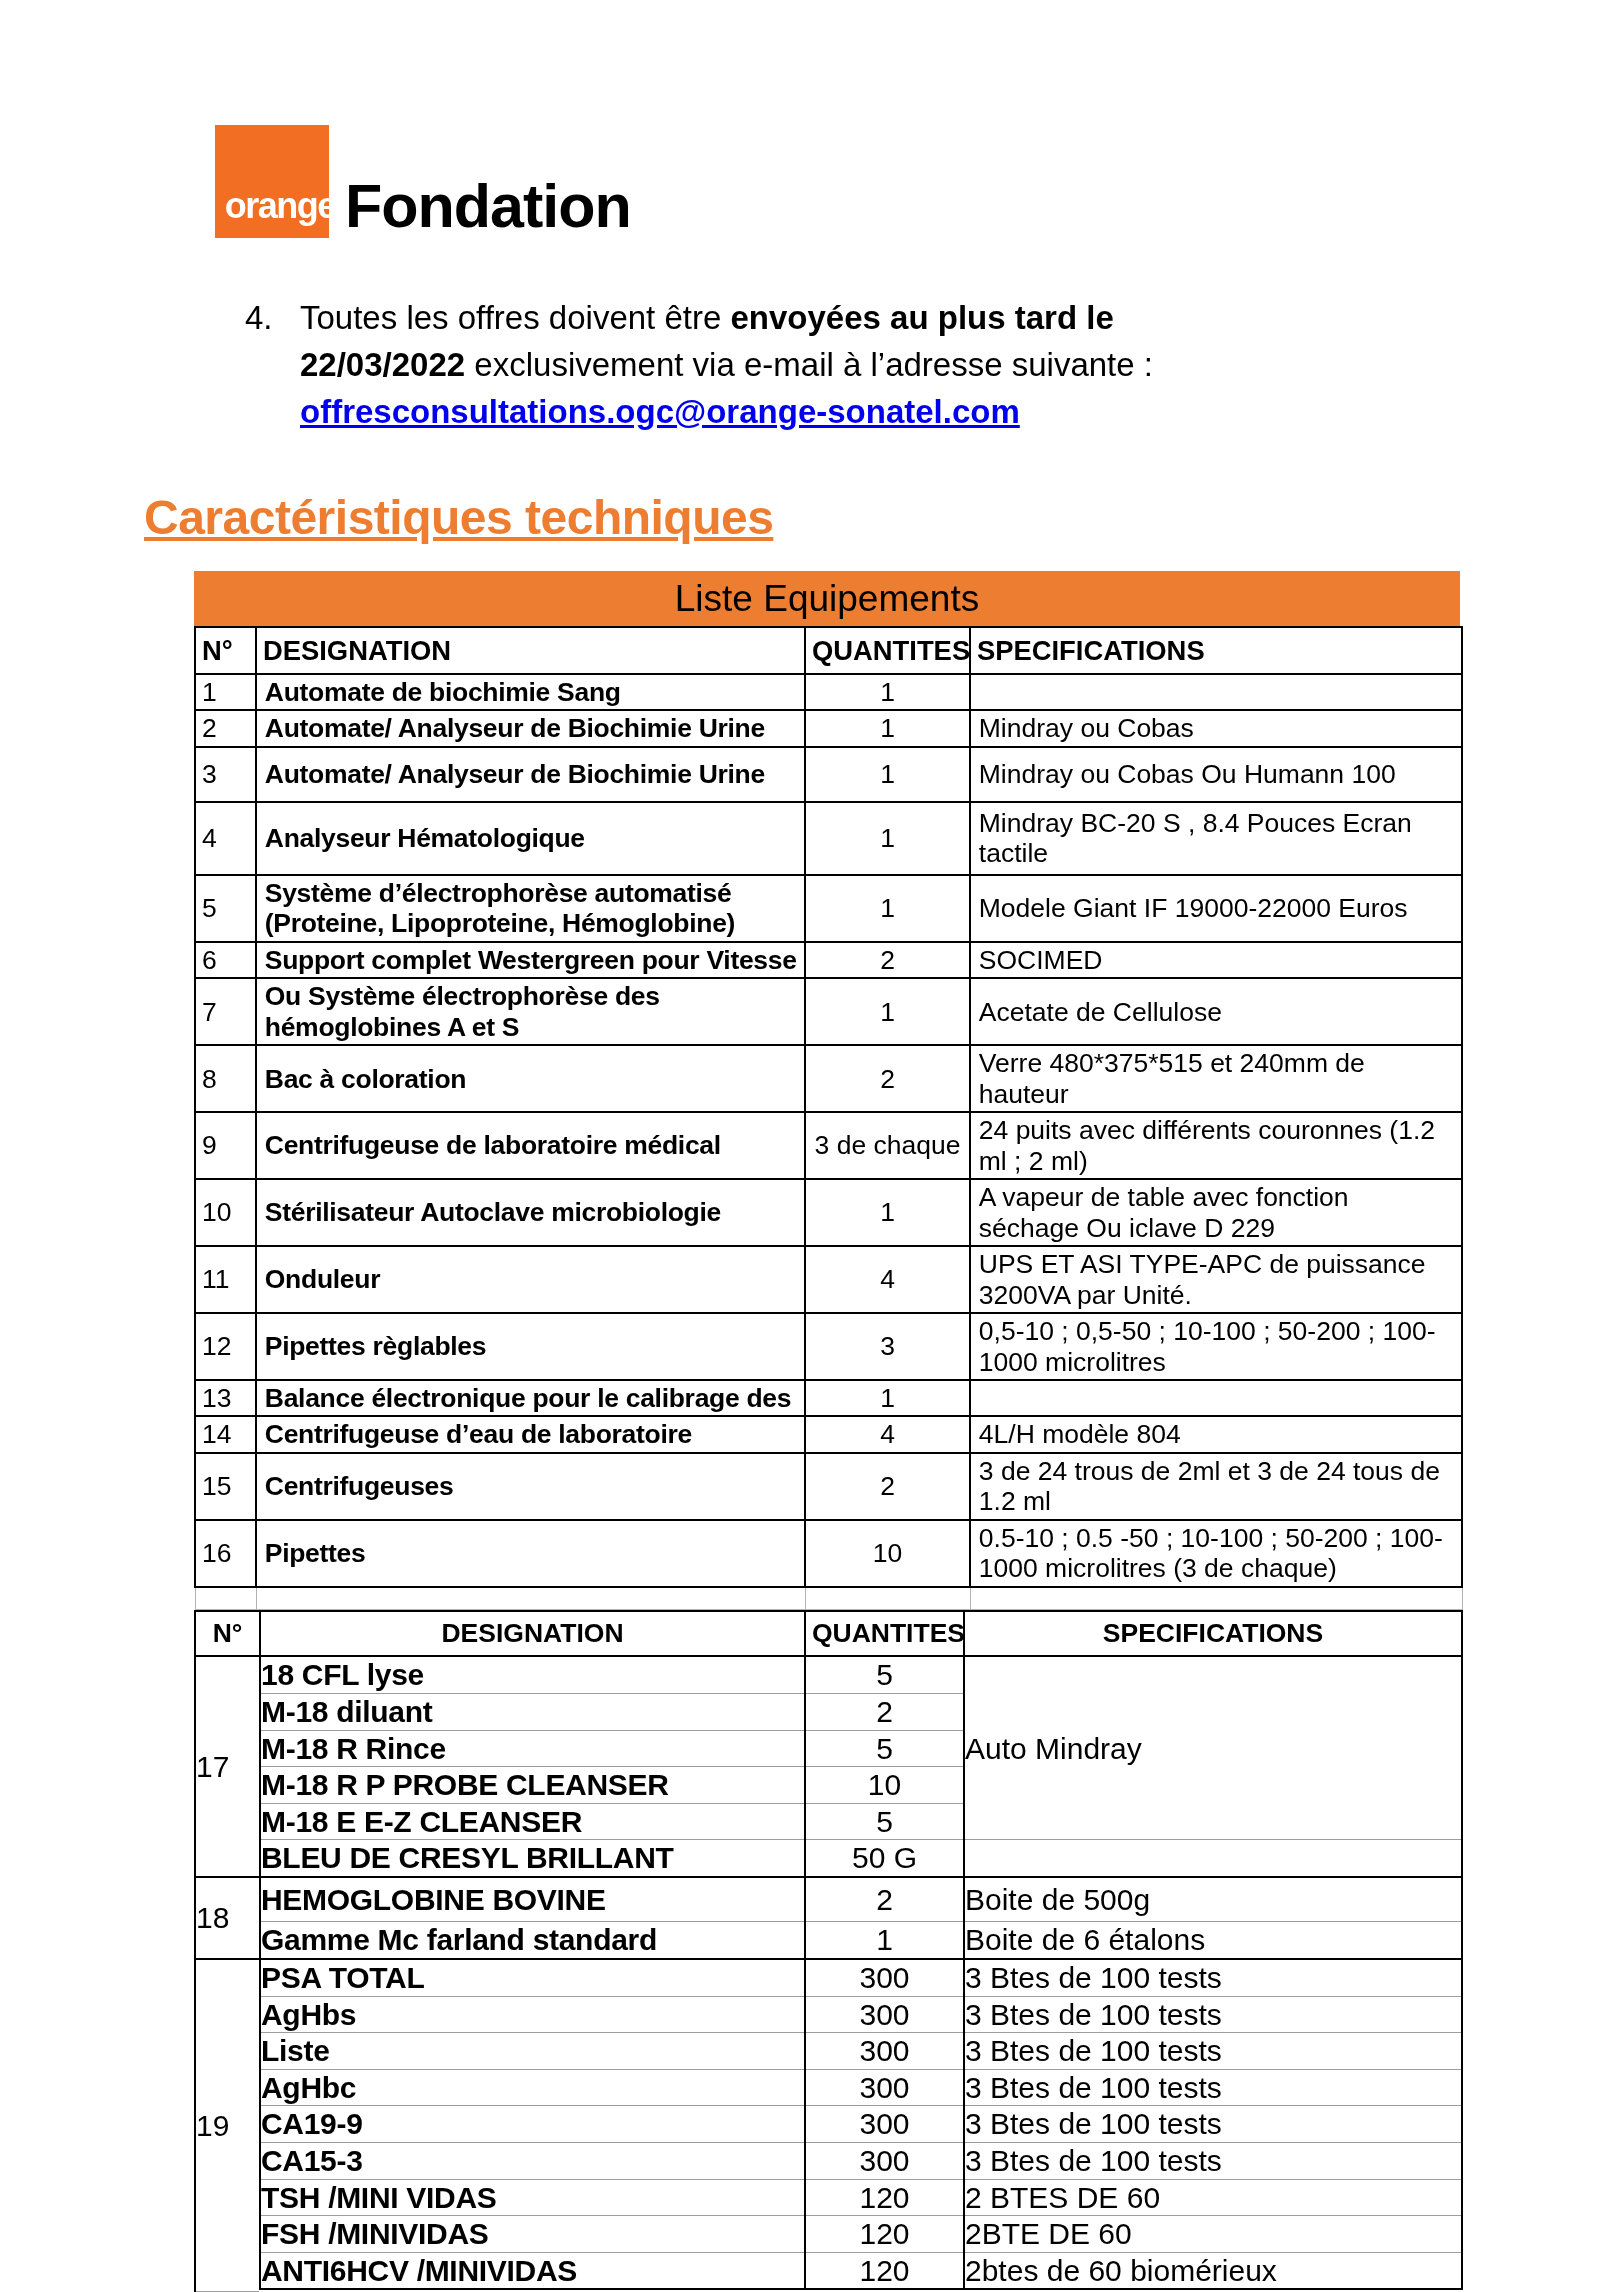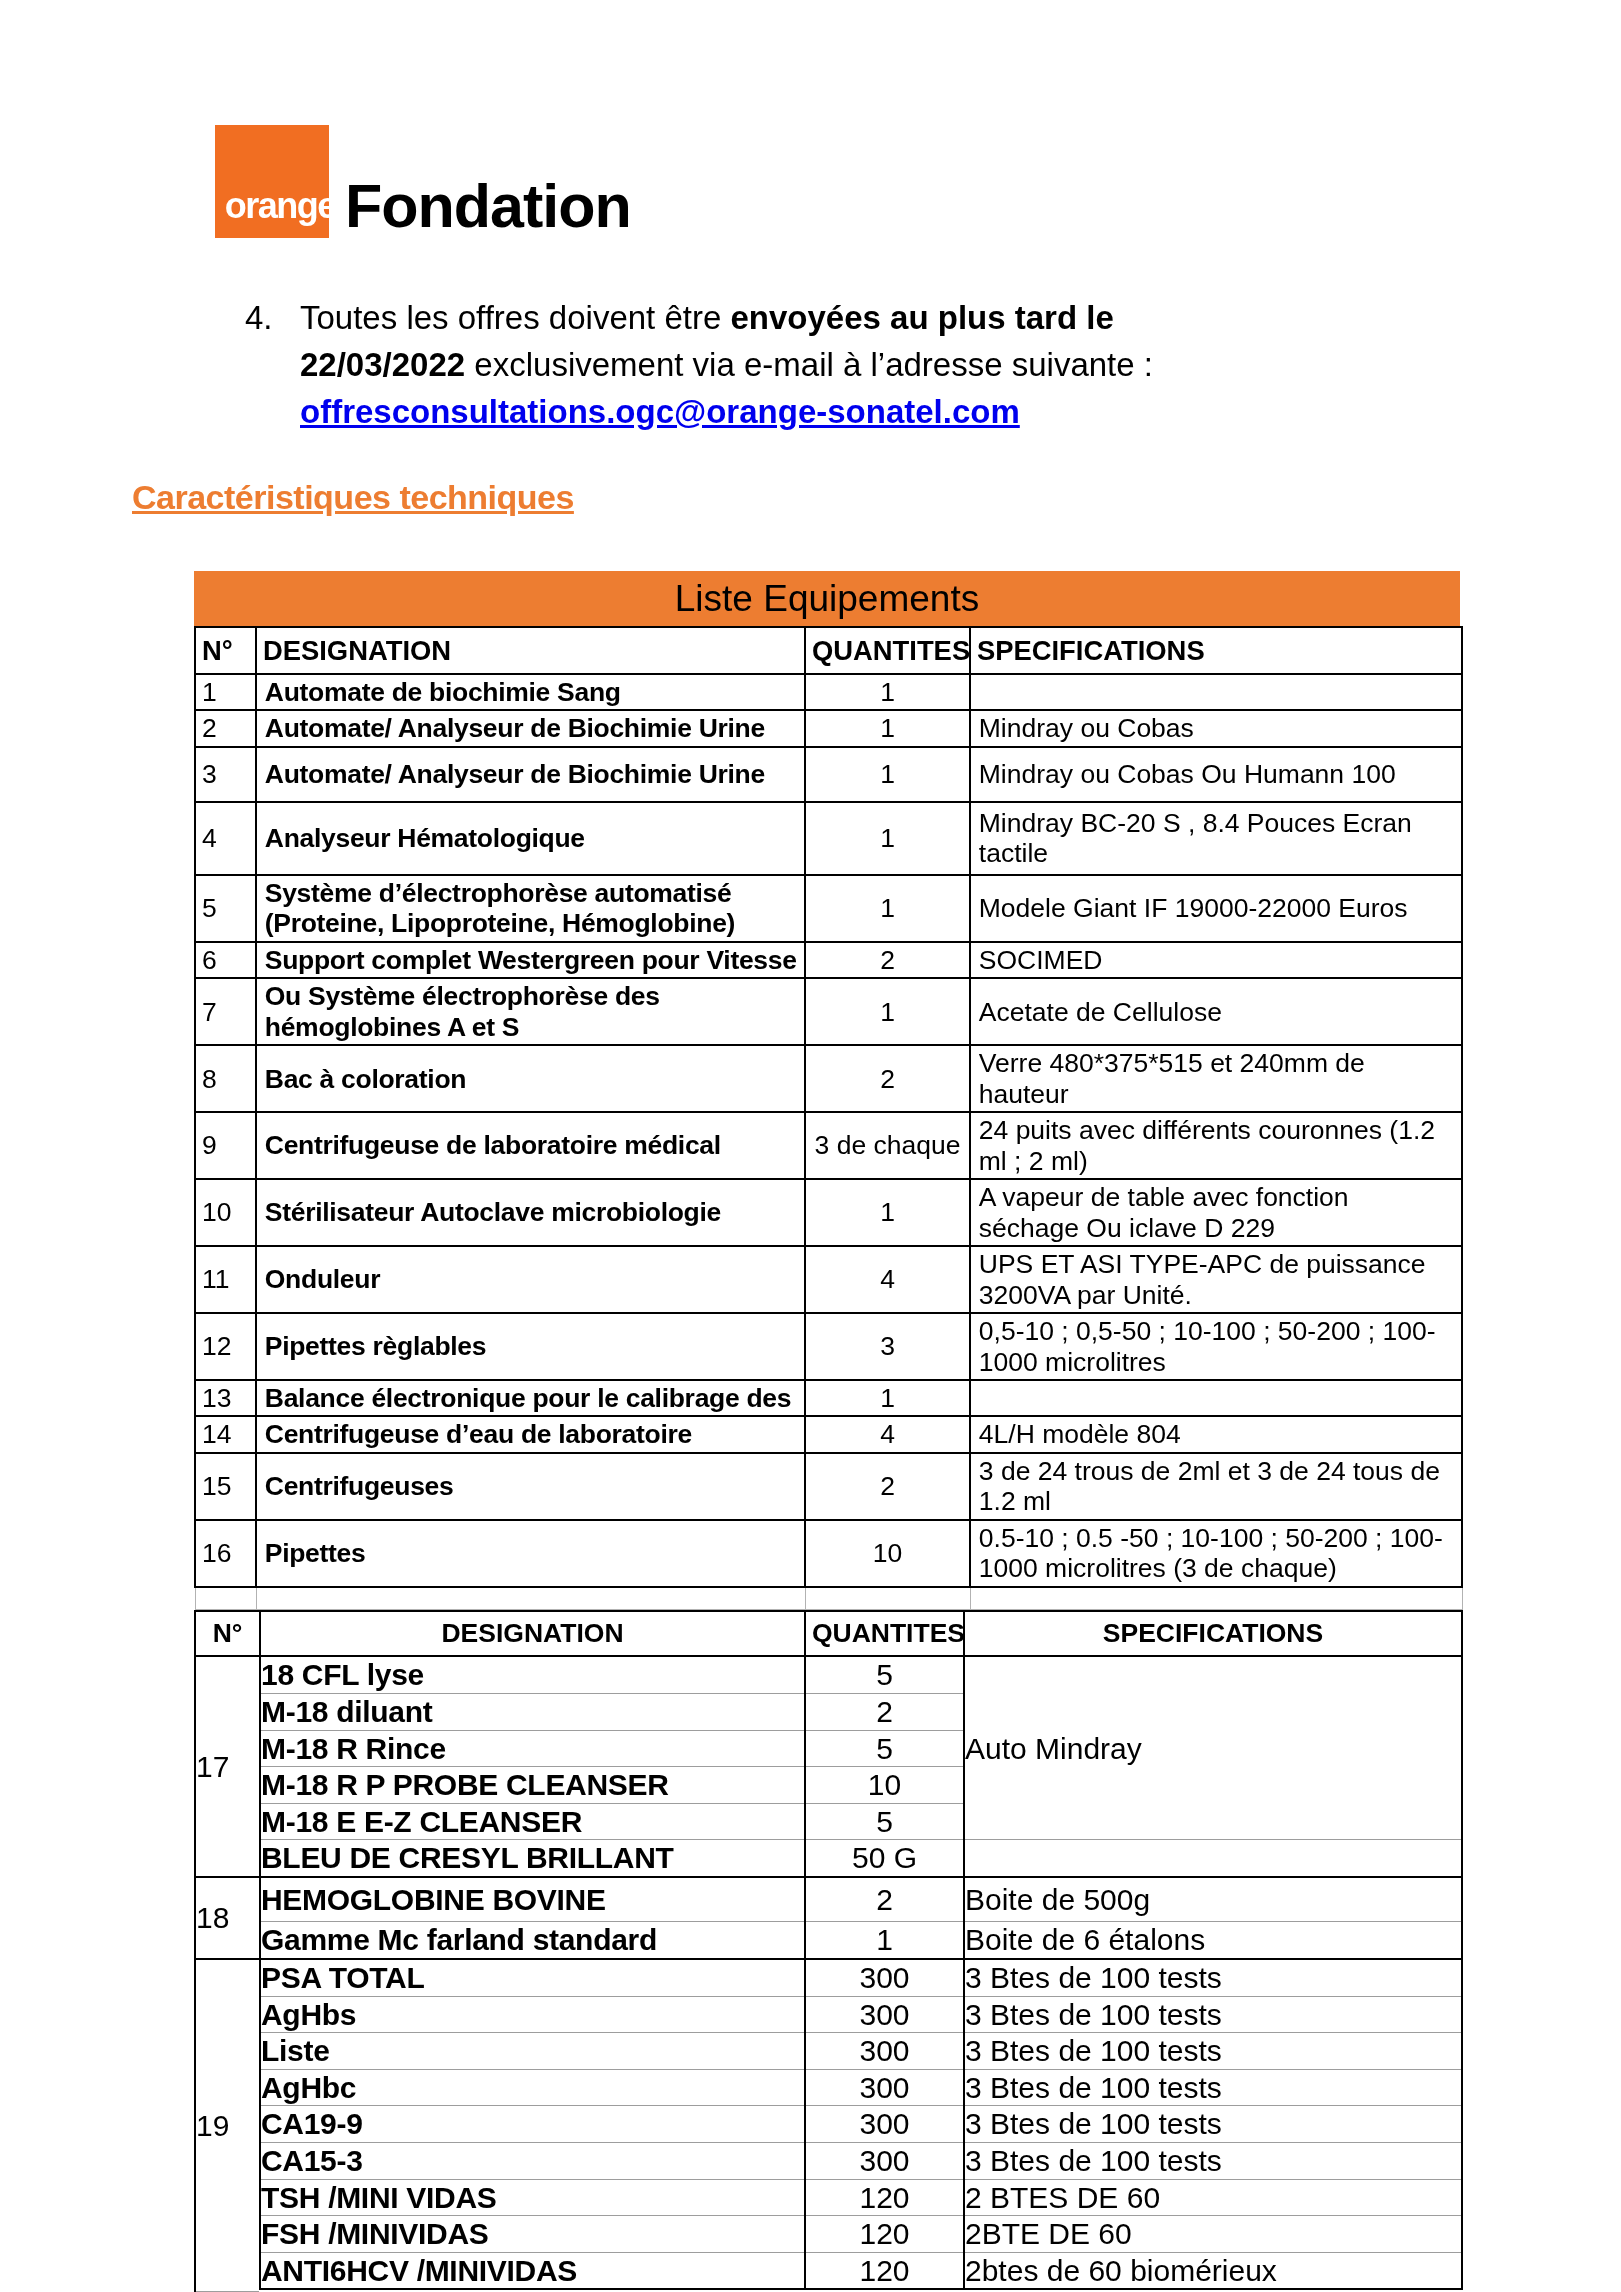--- a/index.html
+++ b/index.html
@@ -13,21 +13,21 @@
   .logo-square{position:absolute;left:215px;top:125px;width:114px;height:113px;background:var(--logo,#F16E22);}
   .logo-word{position:absolute;left:9.8px;bottom:14px;color:#fff;font-weight:bold;font-size:36px;letter-spacing:-1.5px;line-height:1;}
   .tm{font-size:12.7px;vertical-align:super;letter-spacing:0;}
   .logo-title{position:absolute;left:345px;top:174px;font-size:61px;font-weight:bold;letter-spacing:-1px;line-height:65px;}
   
   .intro{position:absolute;left:245px;top:294px;display:flex;font-size:33px;line-height:47px;}
   .intro-num{width:55px;flex:none;}
   a.mail{color:var(--link,#0000EE);text-decoration:underline;cursor:pointer;}
   .intro-text a.mail{font-weight:bold;}
   
-  .section-heading{position:absolute;left:132px;top:478px;margin:0;font-size:34px;font-weight:bold;
+  .section-heading{position:absolute;left:132px;top:478px;margin:12px;font-size:48px;font-weight:bold;
     color:var(--accent,#ED7D31);text-decoration:underline;letter-spacing:-0.5px;}
   
   .tables{position:absolute;left:194px;top:571px;width:1266px;}
   .bar{background:var(--accent,#ED7D31);display:flex;align-items:center;justify-content:center;font-weight:normal;color:#000;}
   .bar1{height:55px;font-size:37px;}
   .bar2{height:49px;font-size:34px;}
   table.tbl{border-collapse:collapse;width:100%;table-layout:fixed;}
   .tbl th,.tbl td{vertical-align:middle;padding:2px 7.8px;overflow:hidden;}
   
   .eq th,.eq td{border:2.9px solid #000;font-size:26.5px;line-height:1.15;}

